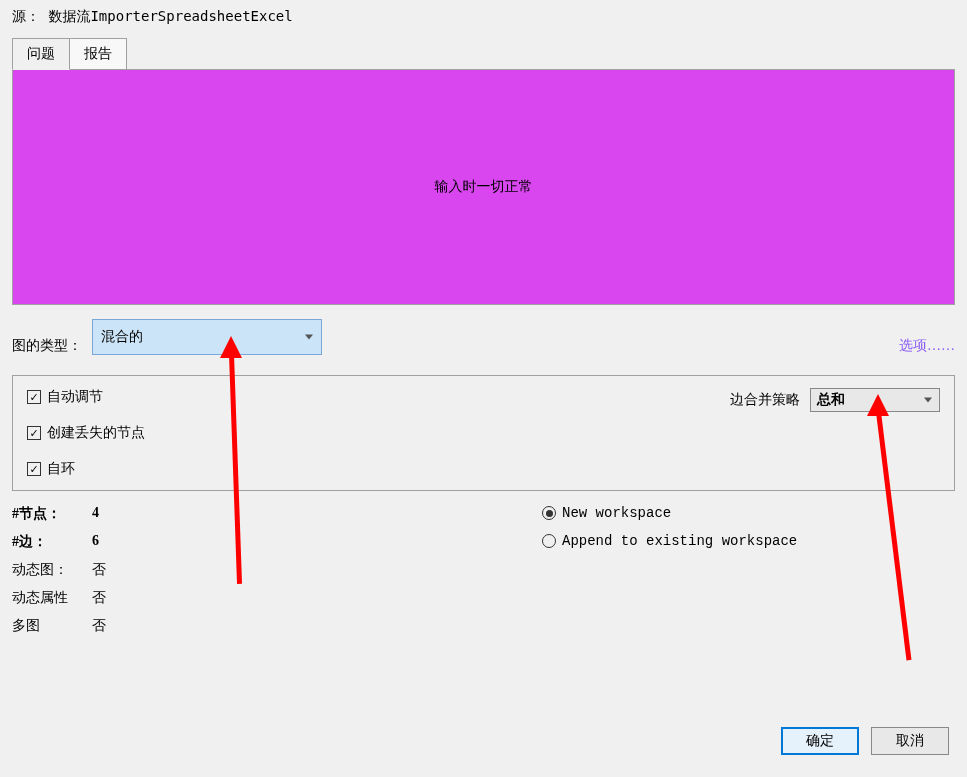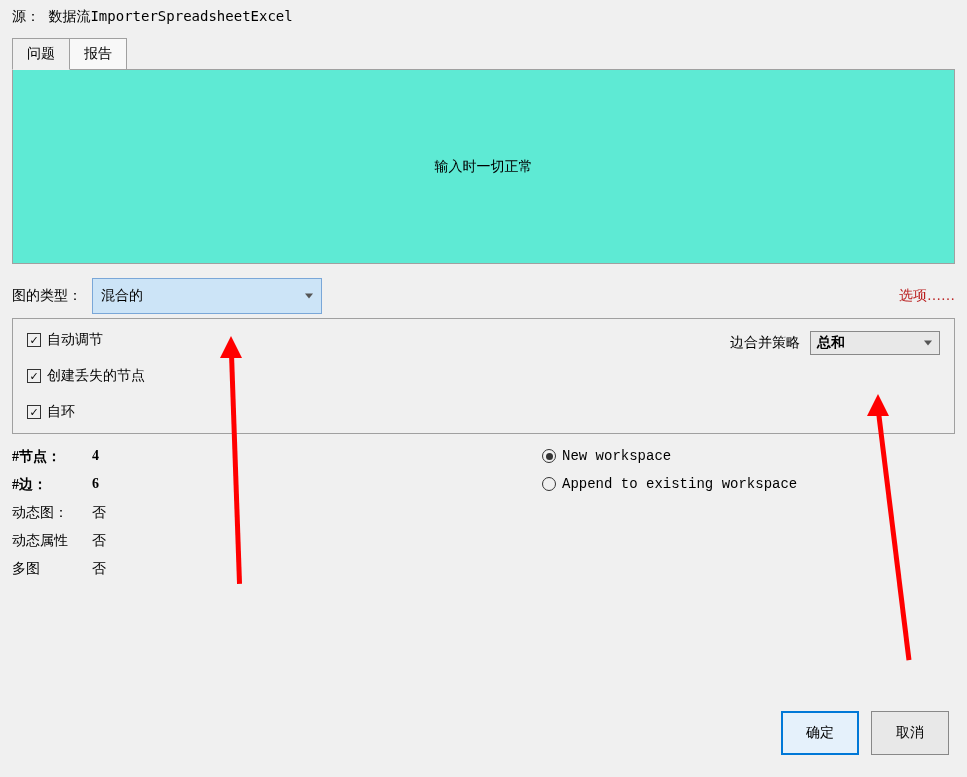--- a/index.html
+++ b/index.html
@@ -38,31 +38,31 @@
       background: #f0f0f0;
       z-index: 2;
       border-bottom: 1px solid #f0f0f0;
       margin-bottom: -1px;
     }
     .tab:not(.active) {
       background: #f8f8f8;
     }
     .content-box {
       border: 1px solid #a0a0a0;
-      height: 195px;
+      height: 236px;
       display: flex;
       align-items: center;
       justify-content: center;
-      background: #5eead4;
+      background: #d946ef;
     }
     .type-row {
       display: flex;
-      align-items: center;
+      align-items: flex-end;
       margin-top: 14px;
-      margin-bottom: 4px;
+      margin-bottom: 20px;
     }
     .type-label {
       margin-right: 10px;
     }
     .type-select {
       width: 230px;
       height: 36px;
       border: 1px solid #7aa7d8;
       background: #cce4f7;
       padding: 2px 28px 2px 8px;
@@ -77,21 +77,21 @@
       top: 50%;
       transform: translateY(-50%);
       width: 0;
       height: 0;
       border-left: 4px solid transparent;
       border-right: 4px solid transparent;
       border-top: 5px solid #555;
     }
     .options-link {
       margin-left: auto;
-      color: #b91c1c;
+      color: #8b5cf6;
       cursor: pointer;
     }
     .options-box {
       border: 1px solid #a0a0a0;
       padding: 12px 14px;
       display: flex;
       justify-content: space-between;
       align-items: flex-start;
     }
     .checkboxes {
@@ -196,21 +196,21 @@
     }
     .button-row {
       position: absolute;
       bottom: 22px;
       right: 18px;
       display: flex;
       gap: 12px;
     }
     .btn {
       width: 78px;
-      height: 44px;
+      height: 28px;
       border: 1px solid #888;
       background: #e8e8e8;
       display: flex;
       align-items: center;
       justify-content: center;
       cursor: pointer;
     }
     .btn.primary {
       border: 2px solid #0078d7;
       background: #e5f1fb;

